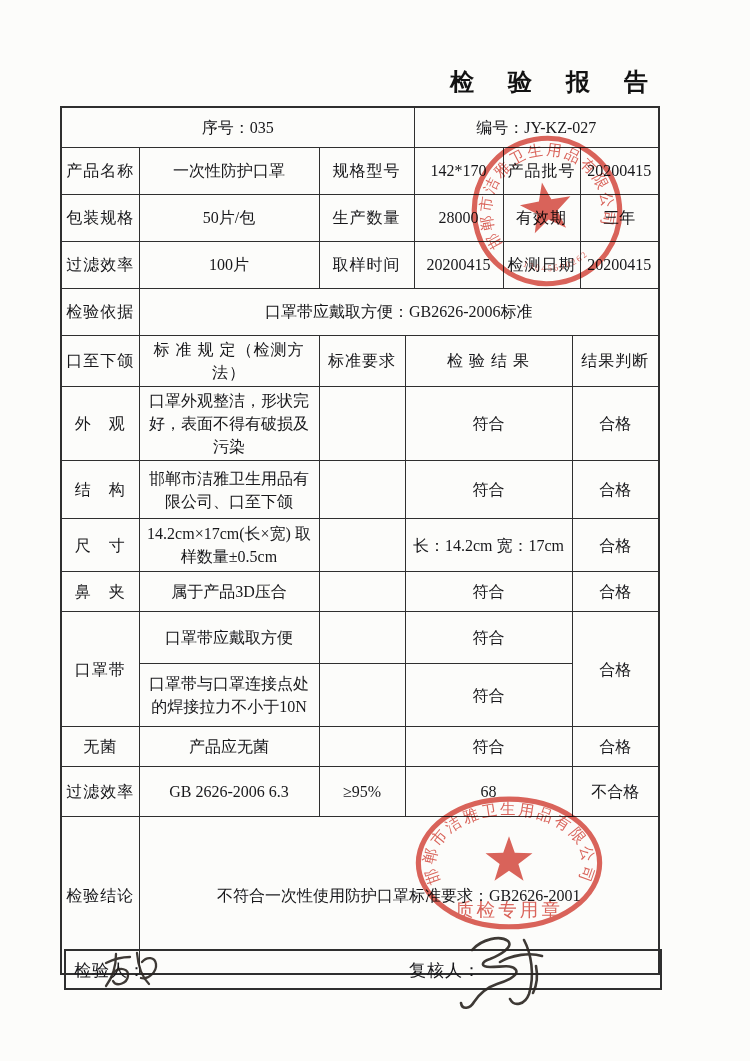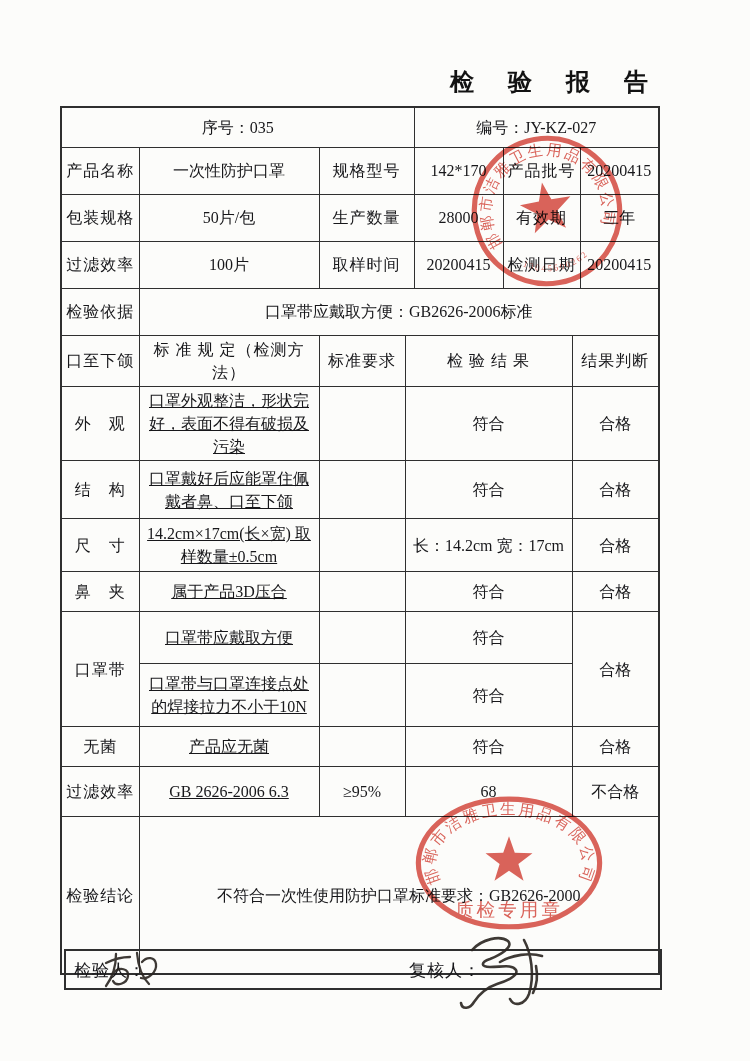--- a/index.html
+++ b/index.html
@@ -18,21 +18,21 @@
     border-collapse:collapse;table-layout:fixed;
     border:2px solid #2f2f2f;
   }
   table.report td{
     border:1.5px solid #2f2f2f;text-align:center;vertical-align:middle;
     padding:2px 3px;font-size:16px;line-height:1.45;color:#17171a;
     overflow:hidden;
   }
   td.left{text-align:left;padding-left:9px;font-size:17px;}
   td.lbl{font-size:16px;letter-spacing:1px;margin-left:47px;}
-  td.std{font-size:15px;line-height:1.5;text-decoration:underline;}
+  td.std{font-size:15px;line-height:1.5;}
   tr.h40{height:40px} tr.h47{height:47px} tr.h37{height:37px}
   tr.h63{height:63px} tr.h58{height:58px} tr.h53{height:53px}
   tr.h52{height:52px} tr.h50{height:50px} tr.h157{height:157px}
   .sigrow{
     position:absolute;left:64px;top:949px;width:598px;height:41px;
     border:2px solid #2f2f2f;box-sizing:border-box;
   }
   .sigrow .siglabel{
     position:absolute;top:50%;transform:translateY(-50%);
     font-size:17px;letter-spacing:1px;
@@ -112,21 +112,21 @@
       <tr class="h63">
         <td class="lbl">外　观</td>
         <td class="std">口罩外观整洁，形状完好，表面不得有破损及污染</td>
         <td></td>
         <td colspan="3">符合</td>
         <td colspan="2">合格</td>
       </tr>
 
       <tr class="h58">
         <td class="lbl">结　构</td>
-        <td class="std">口罩戴好后应能罩住佩戴者鼻、口至下颌</td>
+        <td class="std">邯郸市洁雅卫生用品有限公司、口至下颌</td>
         <td></td>
         <td colspan="3">符合</td>
         <td colspan="2">合格</td>
       </tr>
 
       <tr class="h53">
         <td class="lbl">尺　寸</td>
         <td class="std">14.2cm×17cm(长×宽) 取样数量±0.5cm</td>
         <td></td>
         <td colspan="3">长：14.2cm 宽：17cm</td>
@@ -166,21 +166,21 @@
       <tr class="h50">
         <td class="lbl">过滤效率</td>
         <td class="std">GB 2626-2006 6.3</td>
         <td>≥95%</td>
         <td colspan="3">68</td>
         <td colspan="2">不合格</td>
       </tr>
 
       <tr class="h157">
         <td class="lbl">检验结论</td>
-        <td colspan="7">不符合一次性使用防护口罩标准要求：GB2626-2000</td>
+        <td colspan="7">不符合一次性使用防护口罩标准要求：GB2626-2001</td>
       </tr>
     </tbody>
   </table>
 
   <div class="sigrow">
     <span class="siglabel inspector">检验人：</span>
     <span class="siglabel reviewer">复核人：</span>
   </div>
 
   <svg class="stamp stamp-top" width="166" height="166" viewBox="0 0 160 160">

